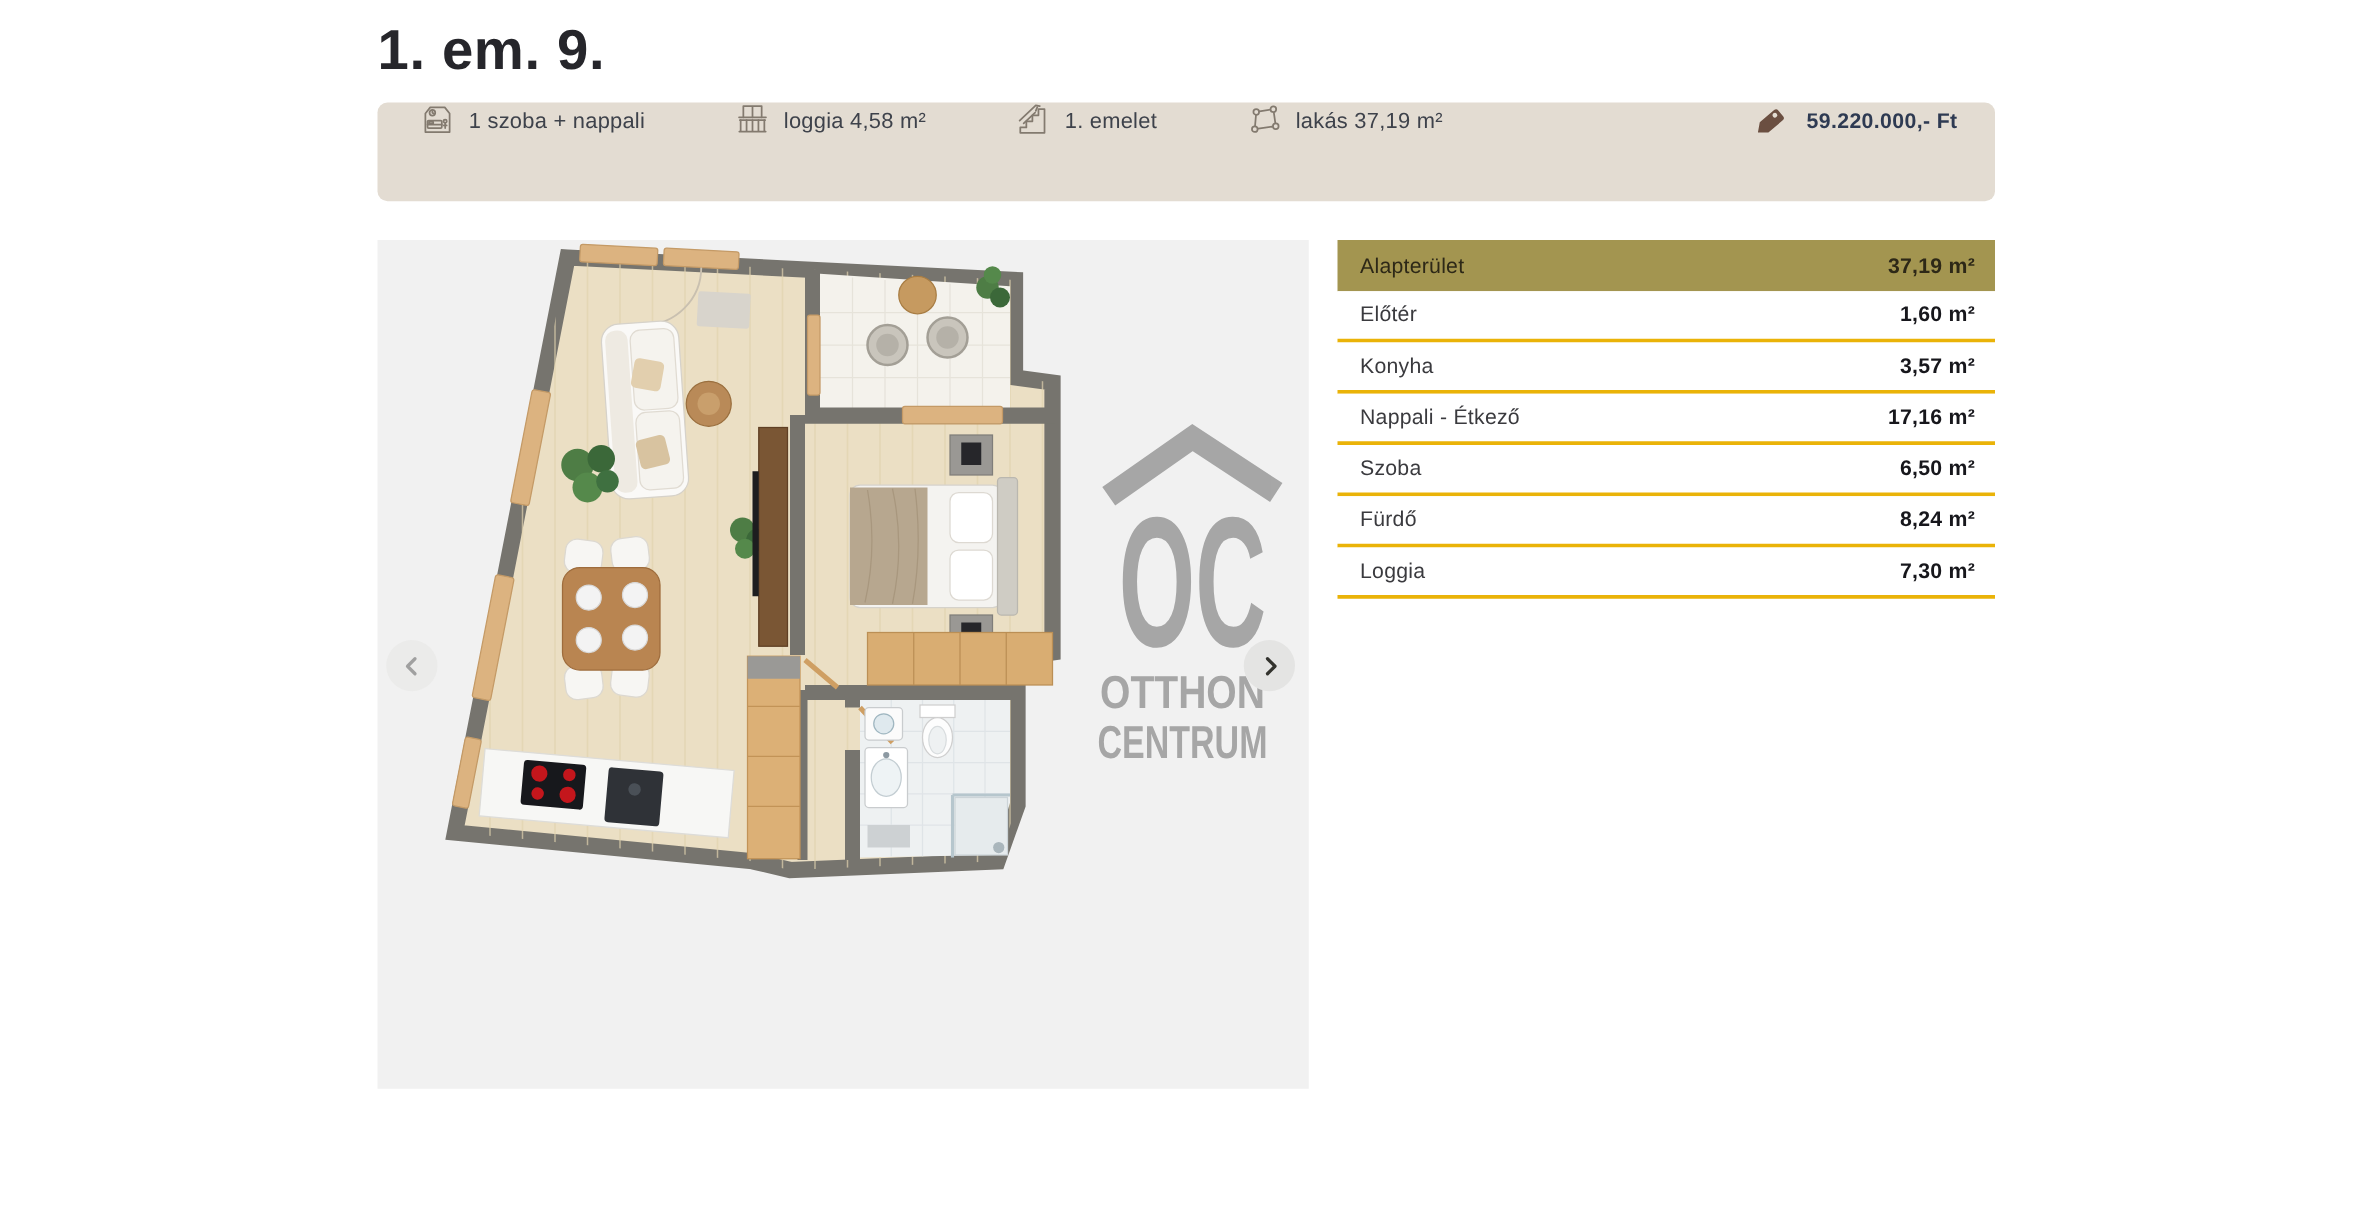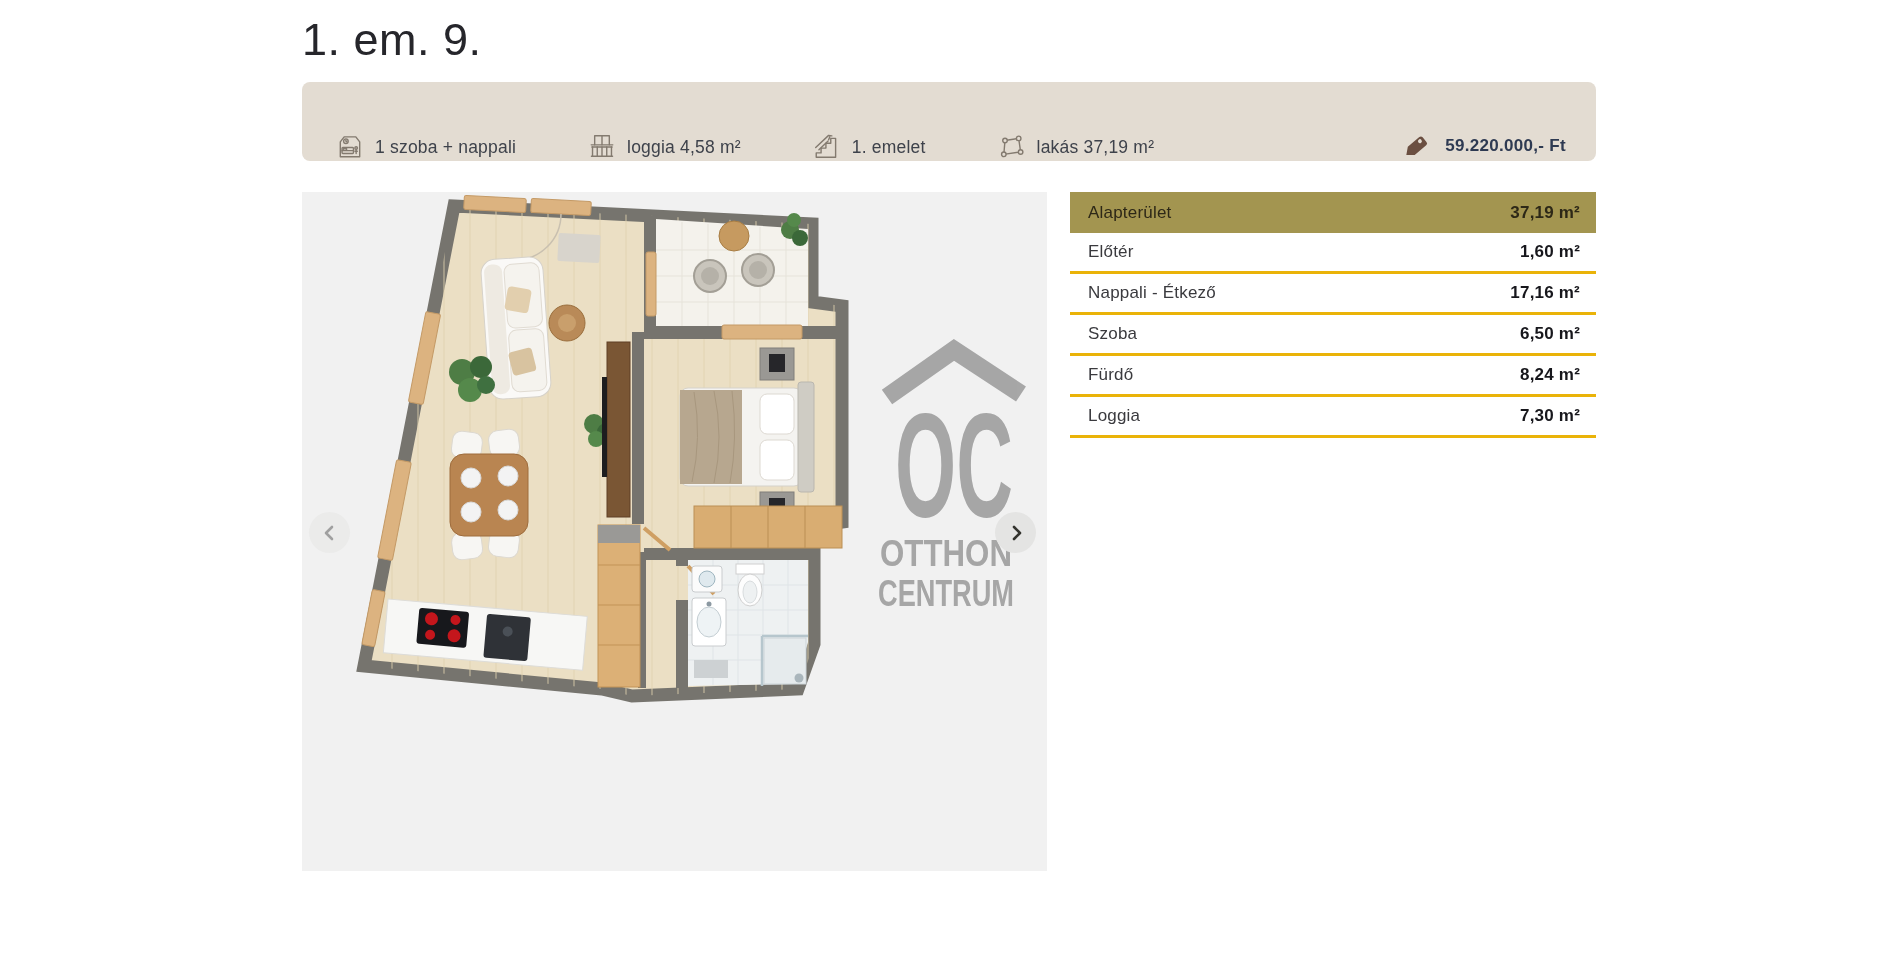--- a/index.html
+++ b/index.html
@@ -1,23 +1,23 @@
 <!DOCTYPE html>
 <html><head>
 <meta charset="utf-8">
 <style>
   html,body{margin:0;padding:0;background:#fff;width:1895px;height:977px;overflow:hidden;
     font-family:"Liberation Sans",sans-serif;-webkit-font-smoothing:antialiased;}
   .page{position:relative;width:1895px;height:977px;background:#fff;}
   .content{position:absolute;left:302px;top:0;width:1294px;}
-  h1.title{margin:14px 0 16px 0;font-size:45px;line-height:52px;font-weight:400;
+  h1.title{margin:14px 0 16px 0;font-size:45px;line-height:52px;font-weight:700;
     color:#26262b;letter-spacing:.5px;}
   
   .summary-bar{height:79px;background:#e3dcd2;border-radius:8px;display:flex;
-    align-items:flex-end;padding:0 30px 0 34px;box-sizing:border-box;}
+    align-items:flex-start;padding:0 30px 0 34px;box-sizing:border-box;}
   .summary-item{display:flex;align-items:center;gap:11px;margin-right:72px;
     font-size:17.5px;color:#3e424b;letter-spacing:.2px;white-space:nowrap;}
   .summary-item svg{flex:none;display:block;}
   .price{margin-left:auto;display:flex;align-items:center;gap:13px;
     font-size:17px;font-weight:700;color:#2e3a52;letter-spacing:.3px;}
   
   .main{display:flex;gap:23px;margin-top:31px;align-items:flex-start;}
   .plan{position:relative;width:745px;height:679px;background:#f1f1f1;flex:none;}
   .plan svg.plansvg{position:absolute;inset:0;display:block;}
   .nav{position:absolute;top:320px;width:41px;height:41px;border-radius:50%;border:none;
@@ -281,20 +281,24 @@
       <div class="area-table">
         <div class="row highlight">
           <span class="label">Alapterület</span>
           <span class="value">37,19 m²</span>
         </div>
         <div class="row">
           <span class="label">Előtér</span>
           <span class="value">1,60 m²</span>
         </div>
         <div class="row">
+          <span class="label">Konyha</span>
+          <span class="value">3,57 m²</span>
+        </div>
+        <div class="row">
           <span class="label">Nappali - Étkező</span>
           <span class="value">17,16 m²</span>
         </div>
         <div class="row">
           <span class="label">Szoba</span>
           <span class="value">6,50 m²</span>
         </div>
         <div class="row">
           <span class="label">Fürdő</span>
           <span class="value">8,24 m²</span>

